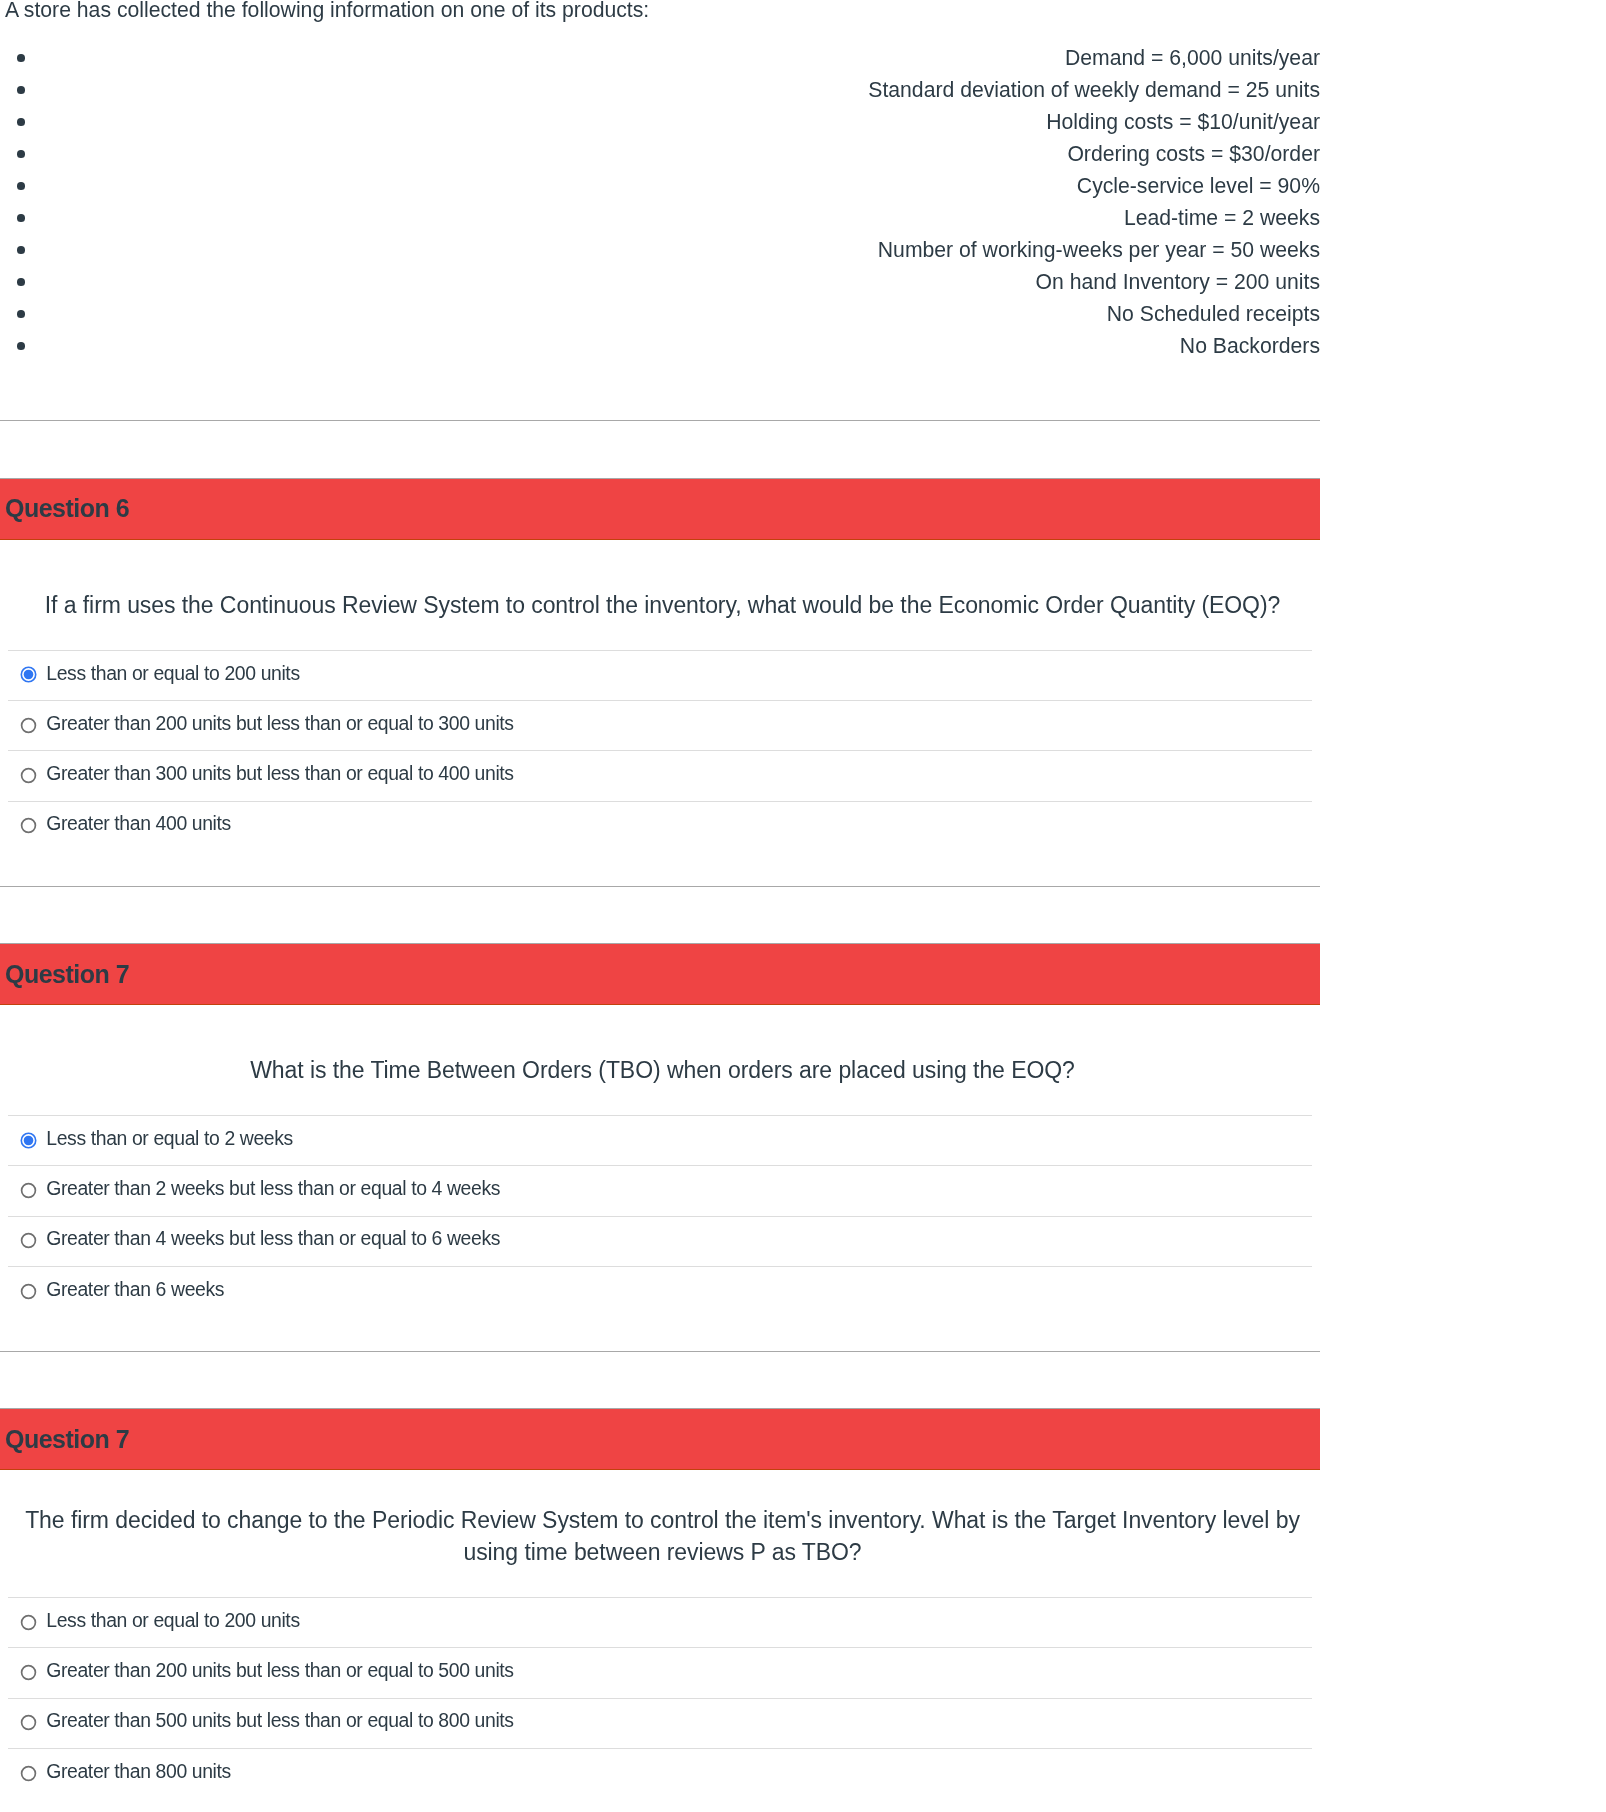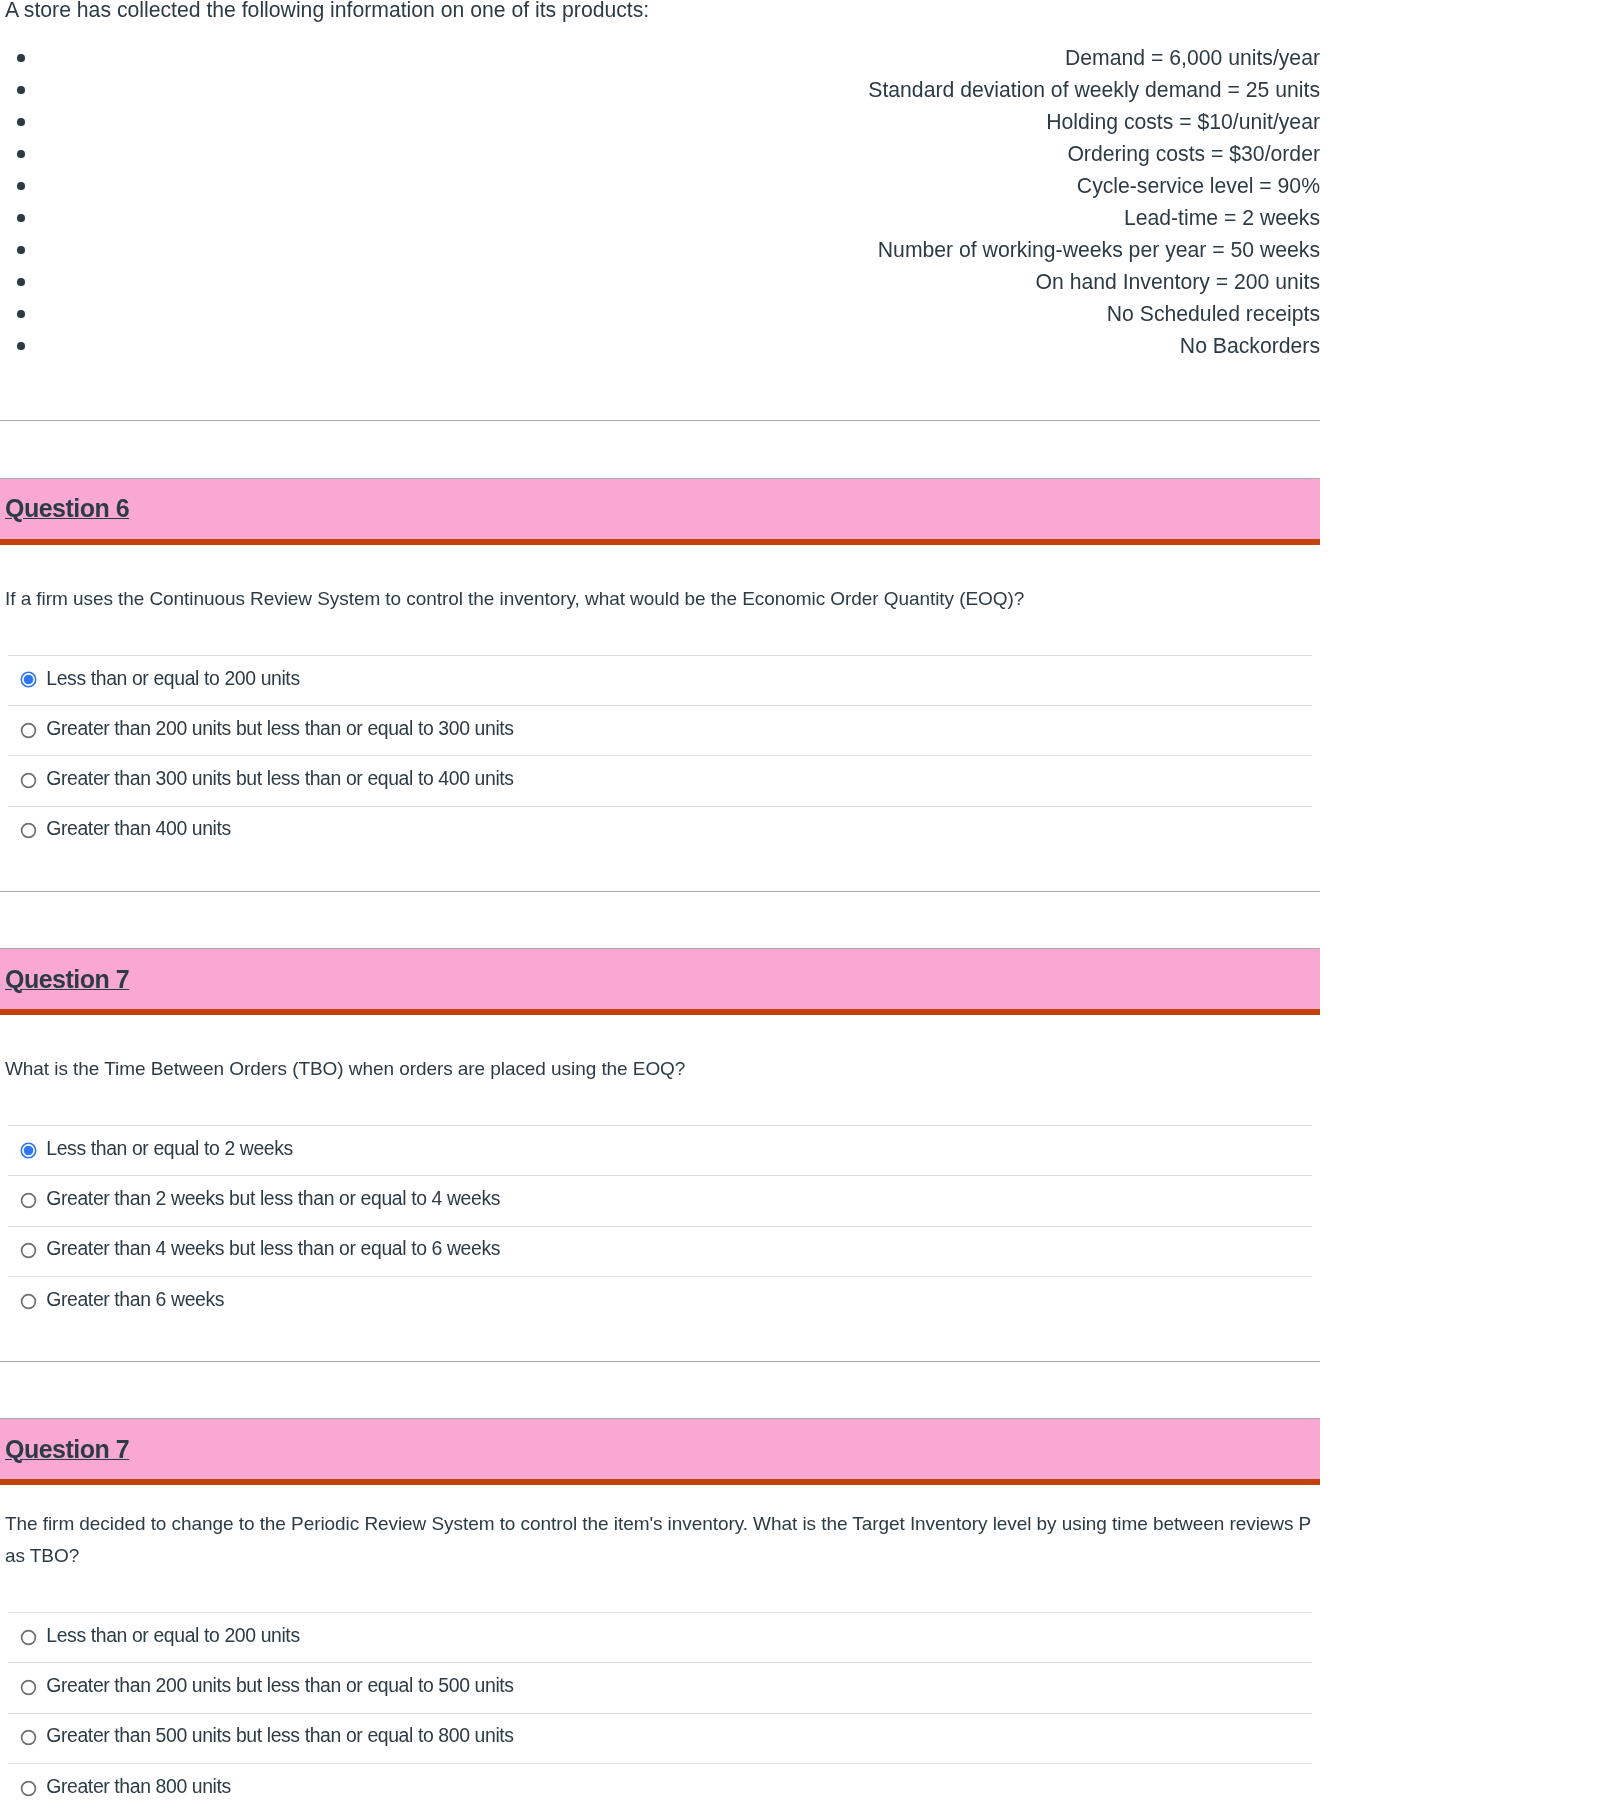--- a/index.html
+++ b/index.html
@@ -21,28 +21,27 @@
     width:7.7px;height:7.7px;border-radius:50%;background:#2D3B45;
   }
   .group-rule{border:0;border-top:1px solid #A8A8A8;margin:57.9px 0 0 0;height:0;}
 
   
   .qblock{margin-top:57px;}
   .qblock + .qblock{margin-top:56.2px;}
   .qblock + .qblock + .qblock{margin-top:55.9px;}
   .qblock + .qblock + .qblock .qtext{margin-top:22px;}
   .qheader{
-    background:#f9a8d4;
+    background:#ef4444;
     border-top:1px solid #A8A8A8;
-    border-bottom:6px solid #c2410c;
+    border-bottom:1px solid #c2410c;
     padding:14.2px 5px 15.7px 5px;
-    text-decoration:underline;
   }
   .qname{font-size:25px;line-height:30px;font-weight:bold;letter-spacing:-0.5px;}
-  .qtext{font-size:19px;line-height:32px;letter-spacing:-0.067px;padding-left:5px;margin-top:36.95px;position:relative;top:1px;}
+  .qtext{font-size:23px;line-height:32px;letter-spacing:-0.067px;padding-left:5px;margin-top:36.95px;position:relative;top:12px;text-align:center;}
   ul.answers{margin:32.85px 0 0 0;padding:8px;list-style:none;}
   li.answer{
     border-top:1px solid #DDDDDD;
     height:50.3px;
     box-sizing:border-box;
     display:flex;
     align-items:center;
     padding-left:11.6px;
   }
   .answer-label{font-size:19.4px;line-height:26px;letter-spacing:-0.38px;margin-left:9.7px;position:relative;top:-2.9px;}

